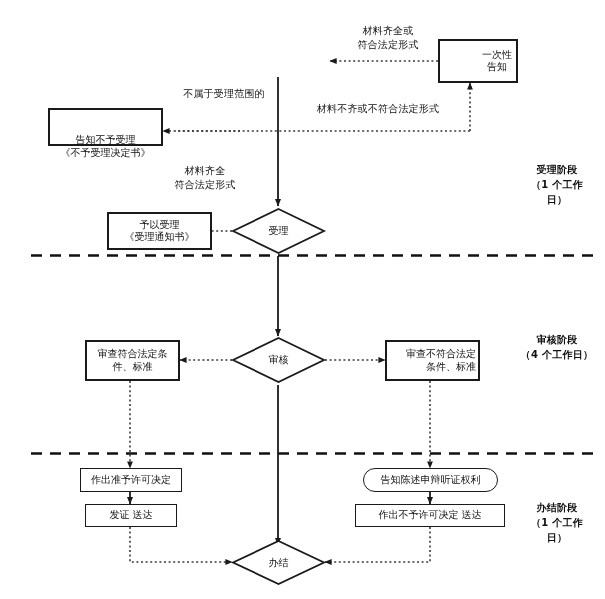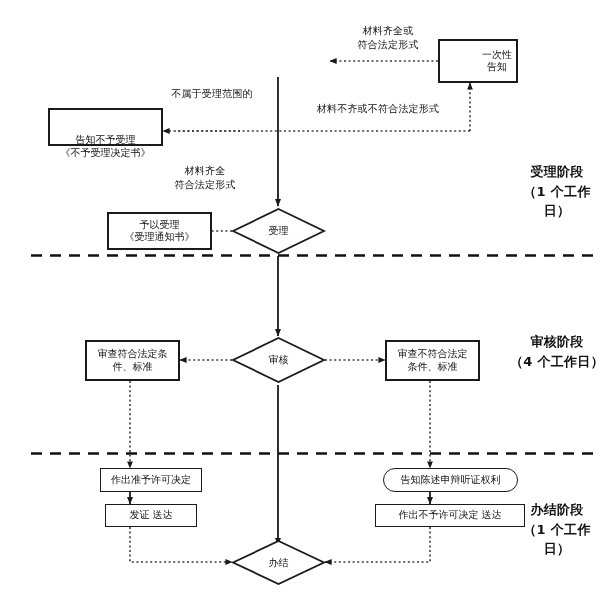--- a/index.html
+++ b/index.html
@@ -25,21 +25,21 @@
     background: #ffffff;
     display: flex;
     align-items: center;
     justify-content: center;
     text-align: center;
     color: #111111;
     line-height: 1.25;
     font-size: 10px;
     padding: 1px 2px;
   }
-  .box.thin { border-width: 1.5px; margin-left: 20px; }
+  .box.thin { border-width: 1.5px; }
   .box span { display: block; width: 100%; }
 
   
   .diamond {
     position: absolute;
   }
   .diamond svg {
     position: absolute;
     left: 0;
     top: 0;
@@ -64,21 +64,21 @@
     position: absolute;
     font-size: 10px;
     color: #111111;
     line-height: 1.35;
     text-align: center;
     white-space: pre-line;
     letter-spacing: 0.2px;
   }
   .stage {
     position: absolute;
-    font-size: 13px;
+    font-size: 10px;
     color: #111111;
     line-height: 1.5;
     text-align: center;
     white-space: pre-line;
     font-weight: bold;
     letter-spacing: 0.3px;
   }
 
   
   #wires {
@@ -173,21 +173,21 @@
     <span style="white-space: pre-line;">予以受理
 《受理通知书》</span>
   </div>
 
   <div class="box" style="left:85px; top:340px; width:95px; height:41px;">
     <span style="white-space: pre-line;">审查符合法定条
 件、标准</span>
   </div>
 
   <div class="box" style="left:385px; top:340px; width:95px; height:41px;">
-    <span style="white-space: pre-line;">审查不符合法定
+    <span style="white-space: pre-line; text-align: right;">审查不符合法定
 条件、标准</span>
   </div>
 
   <div class="box thin" style="left:80px; top:468px; width:102px; height:24px;">
     <span>作出准予许可决定</span>
   </div>
 
   <div class="box thin" style="left:85px; top:504px; width:92px; height:23px;">
     <span>发证  送达</span>
   </div>
@@ -217,21 +217,21 @@
   <div class="diamond" style="left:232px; top:540px; width:93px; height:45px;">
     <svg width="93" height="45" viewBox="0 0 93 45" xmlns="http://www.w3.org/2000/svg">
       <polygon points="46.5,1 92,22.5 46.5,44 1,22.5" fill="#ffffff" stroke="#1a1a1a" stroke-width="1.8"></polygon>
     </svg>
     <div class="dlabel">办结</div>
   </div>
 
   <div class="lbl" style="left: 333px; top: 24px; width: 110px; white-space: pre-line;">材料齐全或
 符合法定形式</div>
 
-  <div class="lbl" style="left:152px; top:87px; width:120px;text-align:center;">不属于受理范围的</div>
+  <div class="lbl" style="left:164px; top:87px; width:120px;text-align:center;">不属于受理范围的</div>
 
   <div class="lbl" style="left:288px; top:102px; width:180px;">材料不齐或不符合法定形式</div>
 
   <div class="lbl" style="left: 150px; top: 164px; width: 110px; white-space: pre-line;">材料齐全
 符合法定形式</div>
 
   <div class="stage" style="left: 512px; top: 162px; width: 90px; white-space: pre-line;">受理阶段
 （1 个工作
 日）</div>
 

